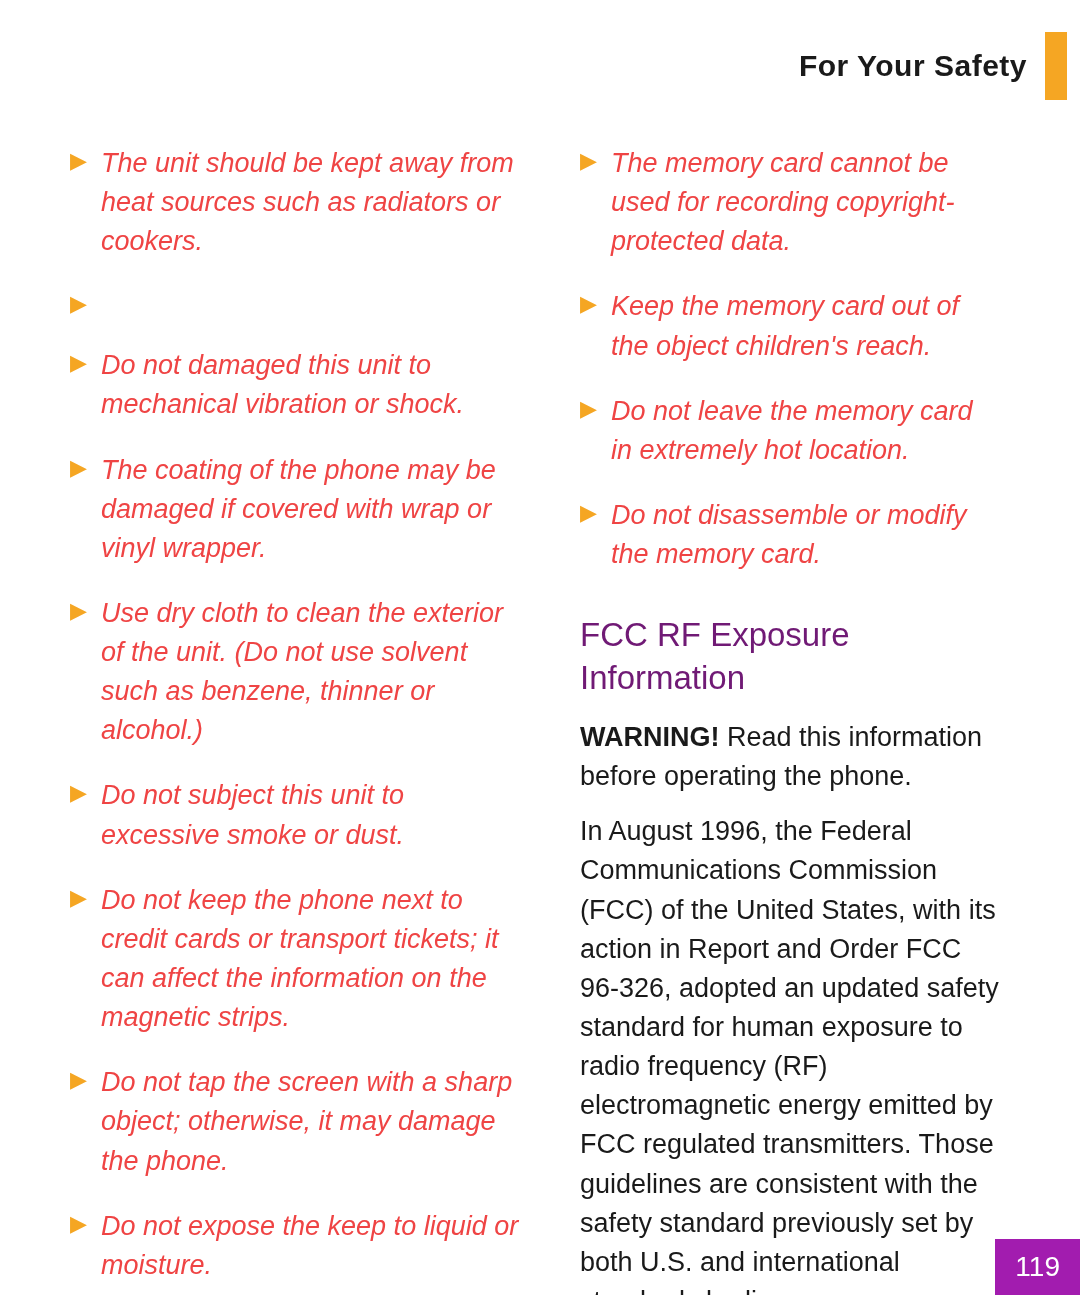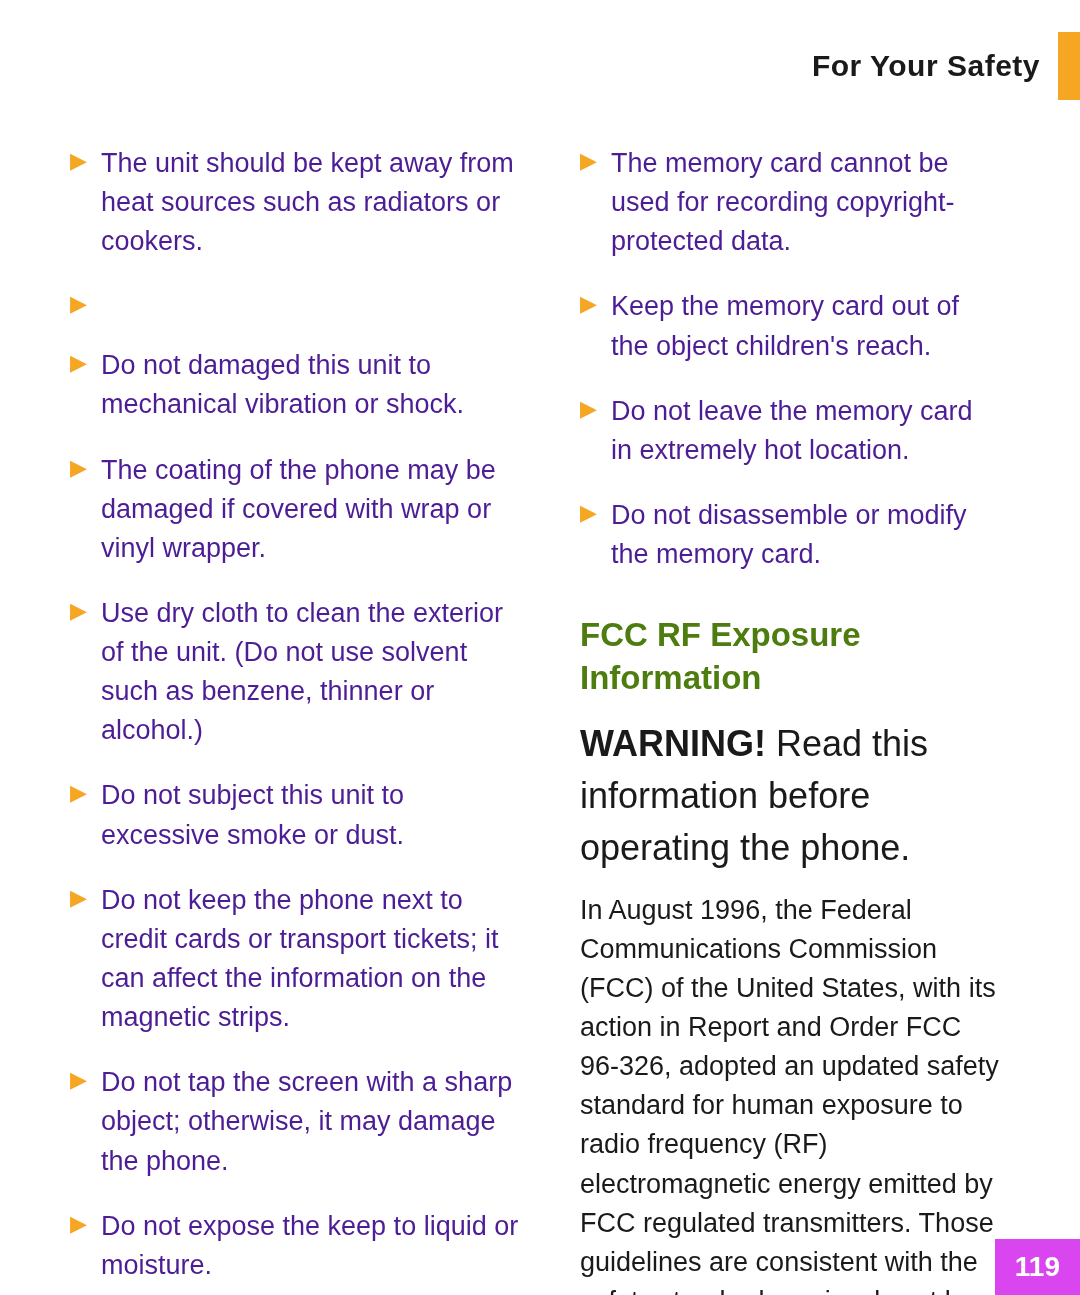--- a/index.html
+++ b/index.html
@@ -30,24 +30,24 @@
       width: 22px;
       height: 68px;
       background-color: #f5a623;
       margin-left: 18px;
     }
 
     .page-number-box {
       position: absolute;
       bottom: 0;
       right: 0;
-      background-color: #d946ef;
+      background-color: #a21caf;
       color: #ffffff;
       font-size: 28px;
-      font-weight: 700;
+      font-weight: 400;
       padding: 12px 20px;
       min-width: 80px;
       text-align: center;
     }
 
     .content-area {
       display: flex;
       flex-direction: row;
       padding: 20px 70px 0 70px;
       gap: 50px;
@@ -80,65 +80,66 @@
       color: #f5a623;
       font-size: 22px;
       flex-shrink: 0;
       margin-top: 2px;
       line-height: 1.4;
     }
 
     .bullet-text {
       font-size: 27px;
       line-height: 1.45;
-      color: #4c1d95;
+      color: #ef4444;
+      font-style: italic;
     }
 
     .section-title {
       font-size: 33px;
       font-weight: 900;
       color: #1a1a1a;
       margin-bottom: 22px;
       line-height: 1.3;
     }
 
     .fcc-section {
       margin-top: 40px;
     }
 
     .fcc-title {
       font-size: 33px;
-      font-weight: 700;
-      color: #4d7c0f;
+      font-weight: 400;
+      color: #701a75;
       margin-bottom: 18px;
       line-height: 1.3;
     }
 
     .warning-paragraph {
-      font-size: 36px;
+      font-size: 27px;
       line-height: 1.45;
       margin-bottom: 16px;
     }
 
     .warning-label {
       font-weight: 900;
       color: #1a1a1a;
     }
 
     .body-paragraph {
       font-size: 27px;
       line-height: 1.45;
       color: #1a1a1a;
     }
 
     .header-wrapper {
       display: flex;
       justify-content: flex-end;
       align-items: center;
-      padding-right: 0;
+      padding-right: 13px;
     }
 
     .header-inner {
       display: flex;
       align-items: center;
       padding-right: 0;
     }
   </style>
 </head>
 <body>

